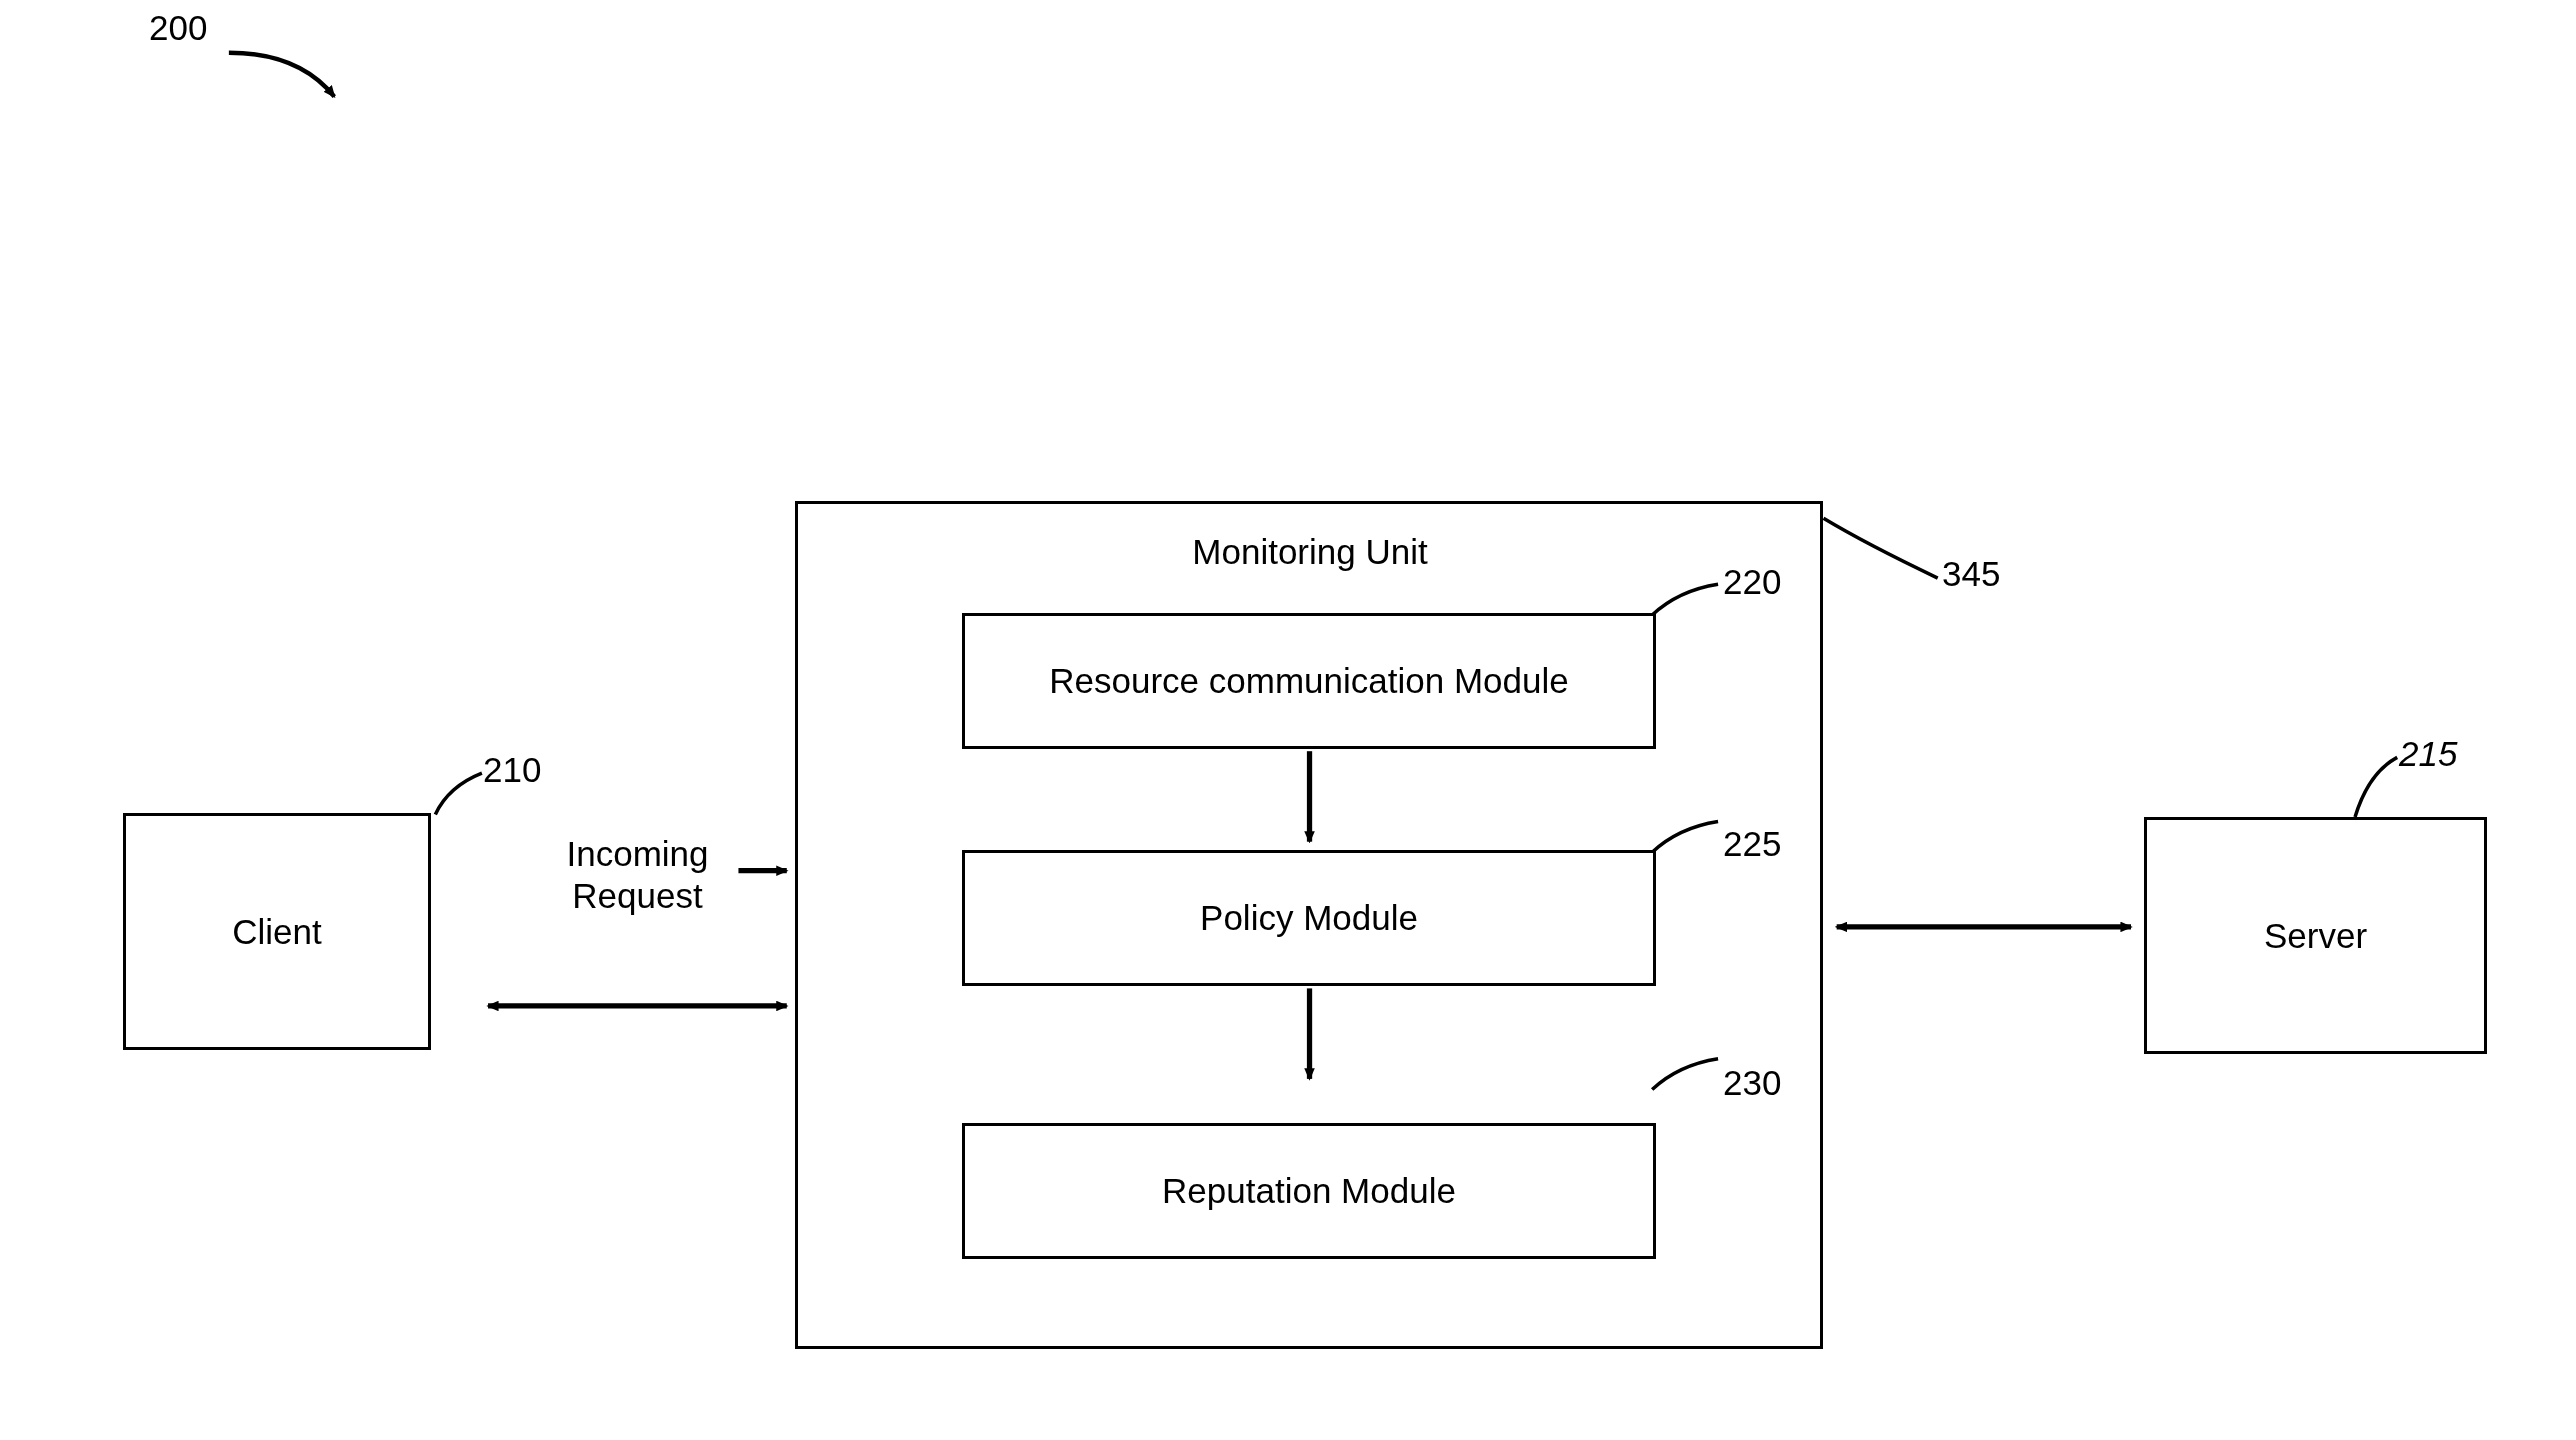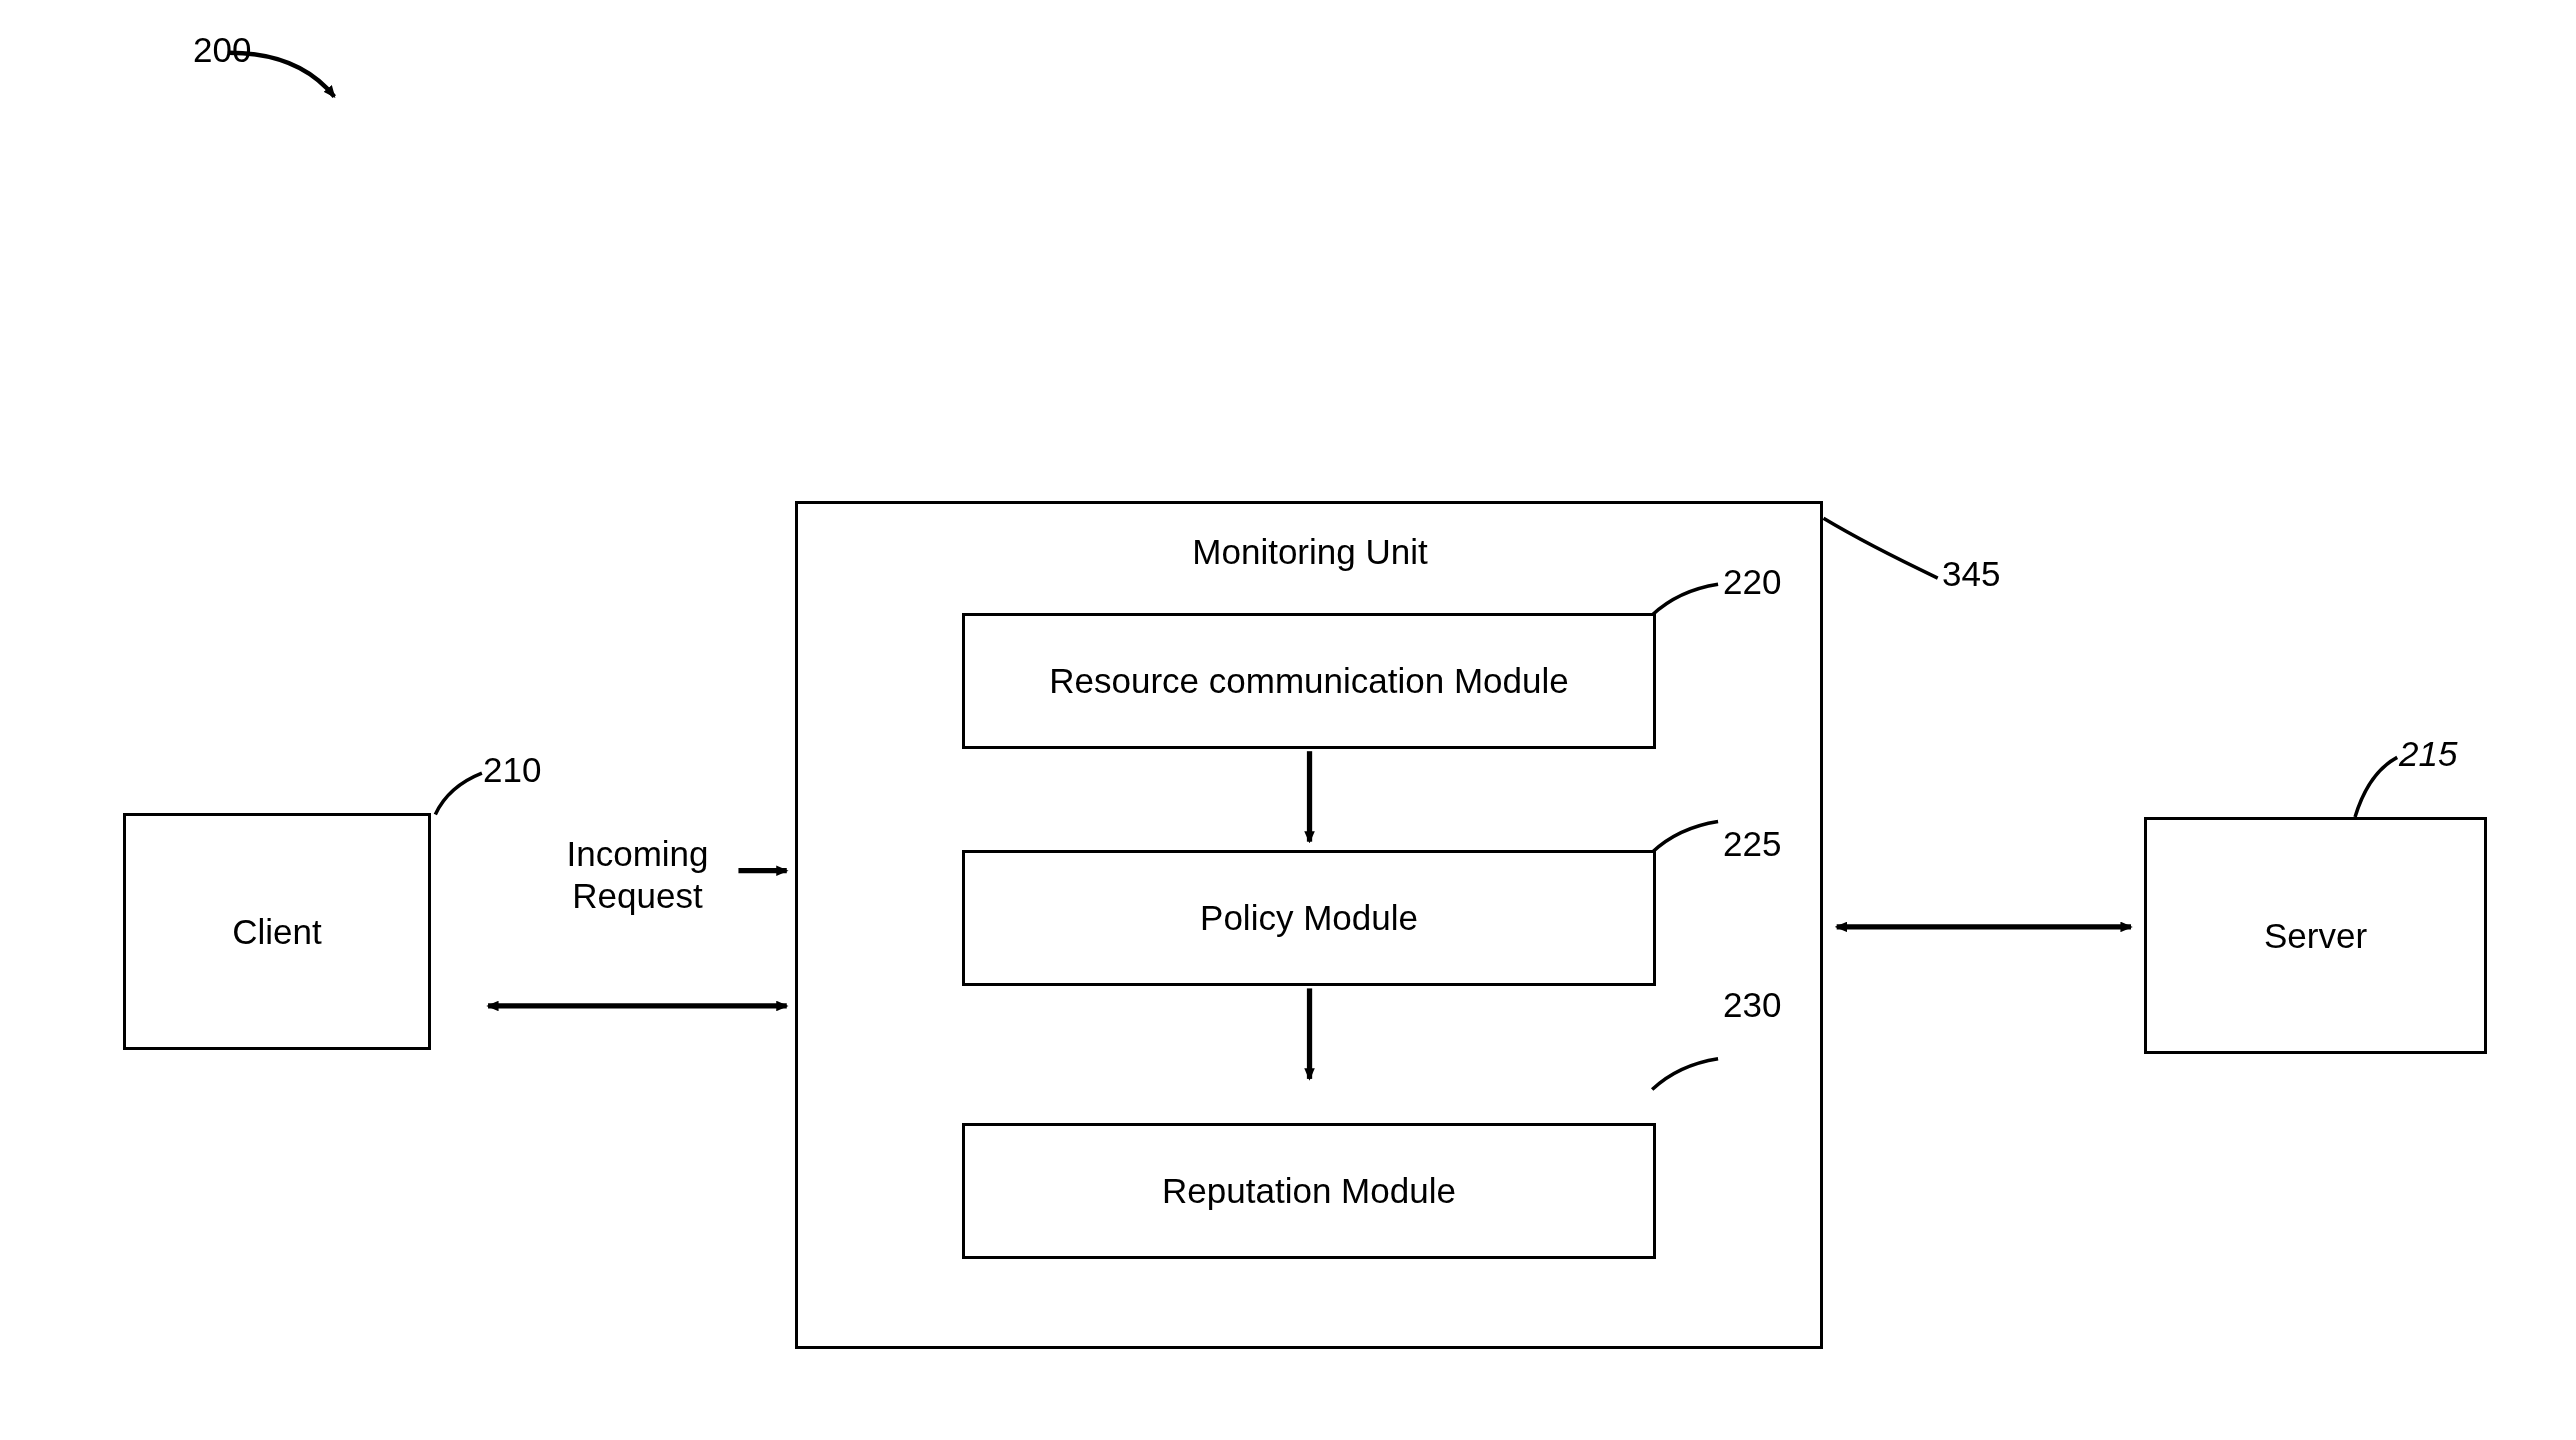--- a/index.html
+++ b/index.html
@@ -40,21 +40,21 @@
     .request-label {
       position: absolute;
       font-size: 35px;
       text-align: center;
       line-height: 1.2;
     }
   </style>
 </head>
 <body>
 
-<div class="ref-label" style="left:149px; top:30px;margin-left:44px;">200</div>
+<div class="ref-label" style="left:149px; top:8px;">200</div>
 
 <div class="box" style="left:123px; top:813px; width:308px; height:237px;">
   <span>Client</span>
 </div>
 <div class="ref-label" style="left:483px; top:750px;">210</div>
 
 <div class="box" style="left:2144px; top:817px; width:343px; height:237px;">
   <span>Server</span>
 </div>
 <div class="ref-label" style="left:2399px; top:734px;font-style:italic;">215</div>
@@ -69,21 +69,21 @@
 <div class="ref-label" style="left:1723px; top:562px;">220</div>
 
 <div class="box" style="left:962px; top:850px; width:694px; height:136px;">
   <span>Policy Module</span>
 </div>
 <div class="ref-label" style="left:1723px; top:800px;margin-top:24px;">225</div>
 
 <div class="box" style="left:962px; top:1087px; width:694px; height:136px;margin-top:36px;">
   <span>Reputation Module</span>
 </div>
-<div class="ref-label" style="left:1723px; top:985px;">230</div>
+<div class="ref-label" style="left:1723px; top:1063px;">230</div>
 
 <div class="request-label" style="left:523px; top:833px; width:229px; white-space:pre-line;">Incoming
 Request</div>
 
 <svg class="overlay" viewBox="0 0 2931 1639" width="2576" height="1440">
   <defs>
     <marker id="arrowhead" markerWidth="14" markerHeight="12" refX="12" refY="6" orient="auto" markerUnits="userSpaceOnUse">
       <path d="M0,0 L14,6 L0,12 Z" fill="#000"></path>
     </marker>
     <marker id="arrowhead-start" markerWidth="14" markerHeight="12" refX="2" refY="6" orient="auto" markerUnits="userSpaceOnUse">

